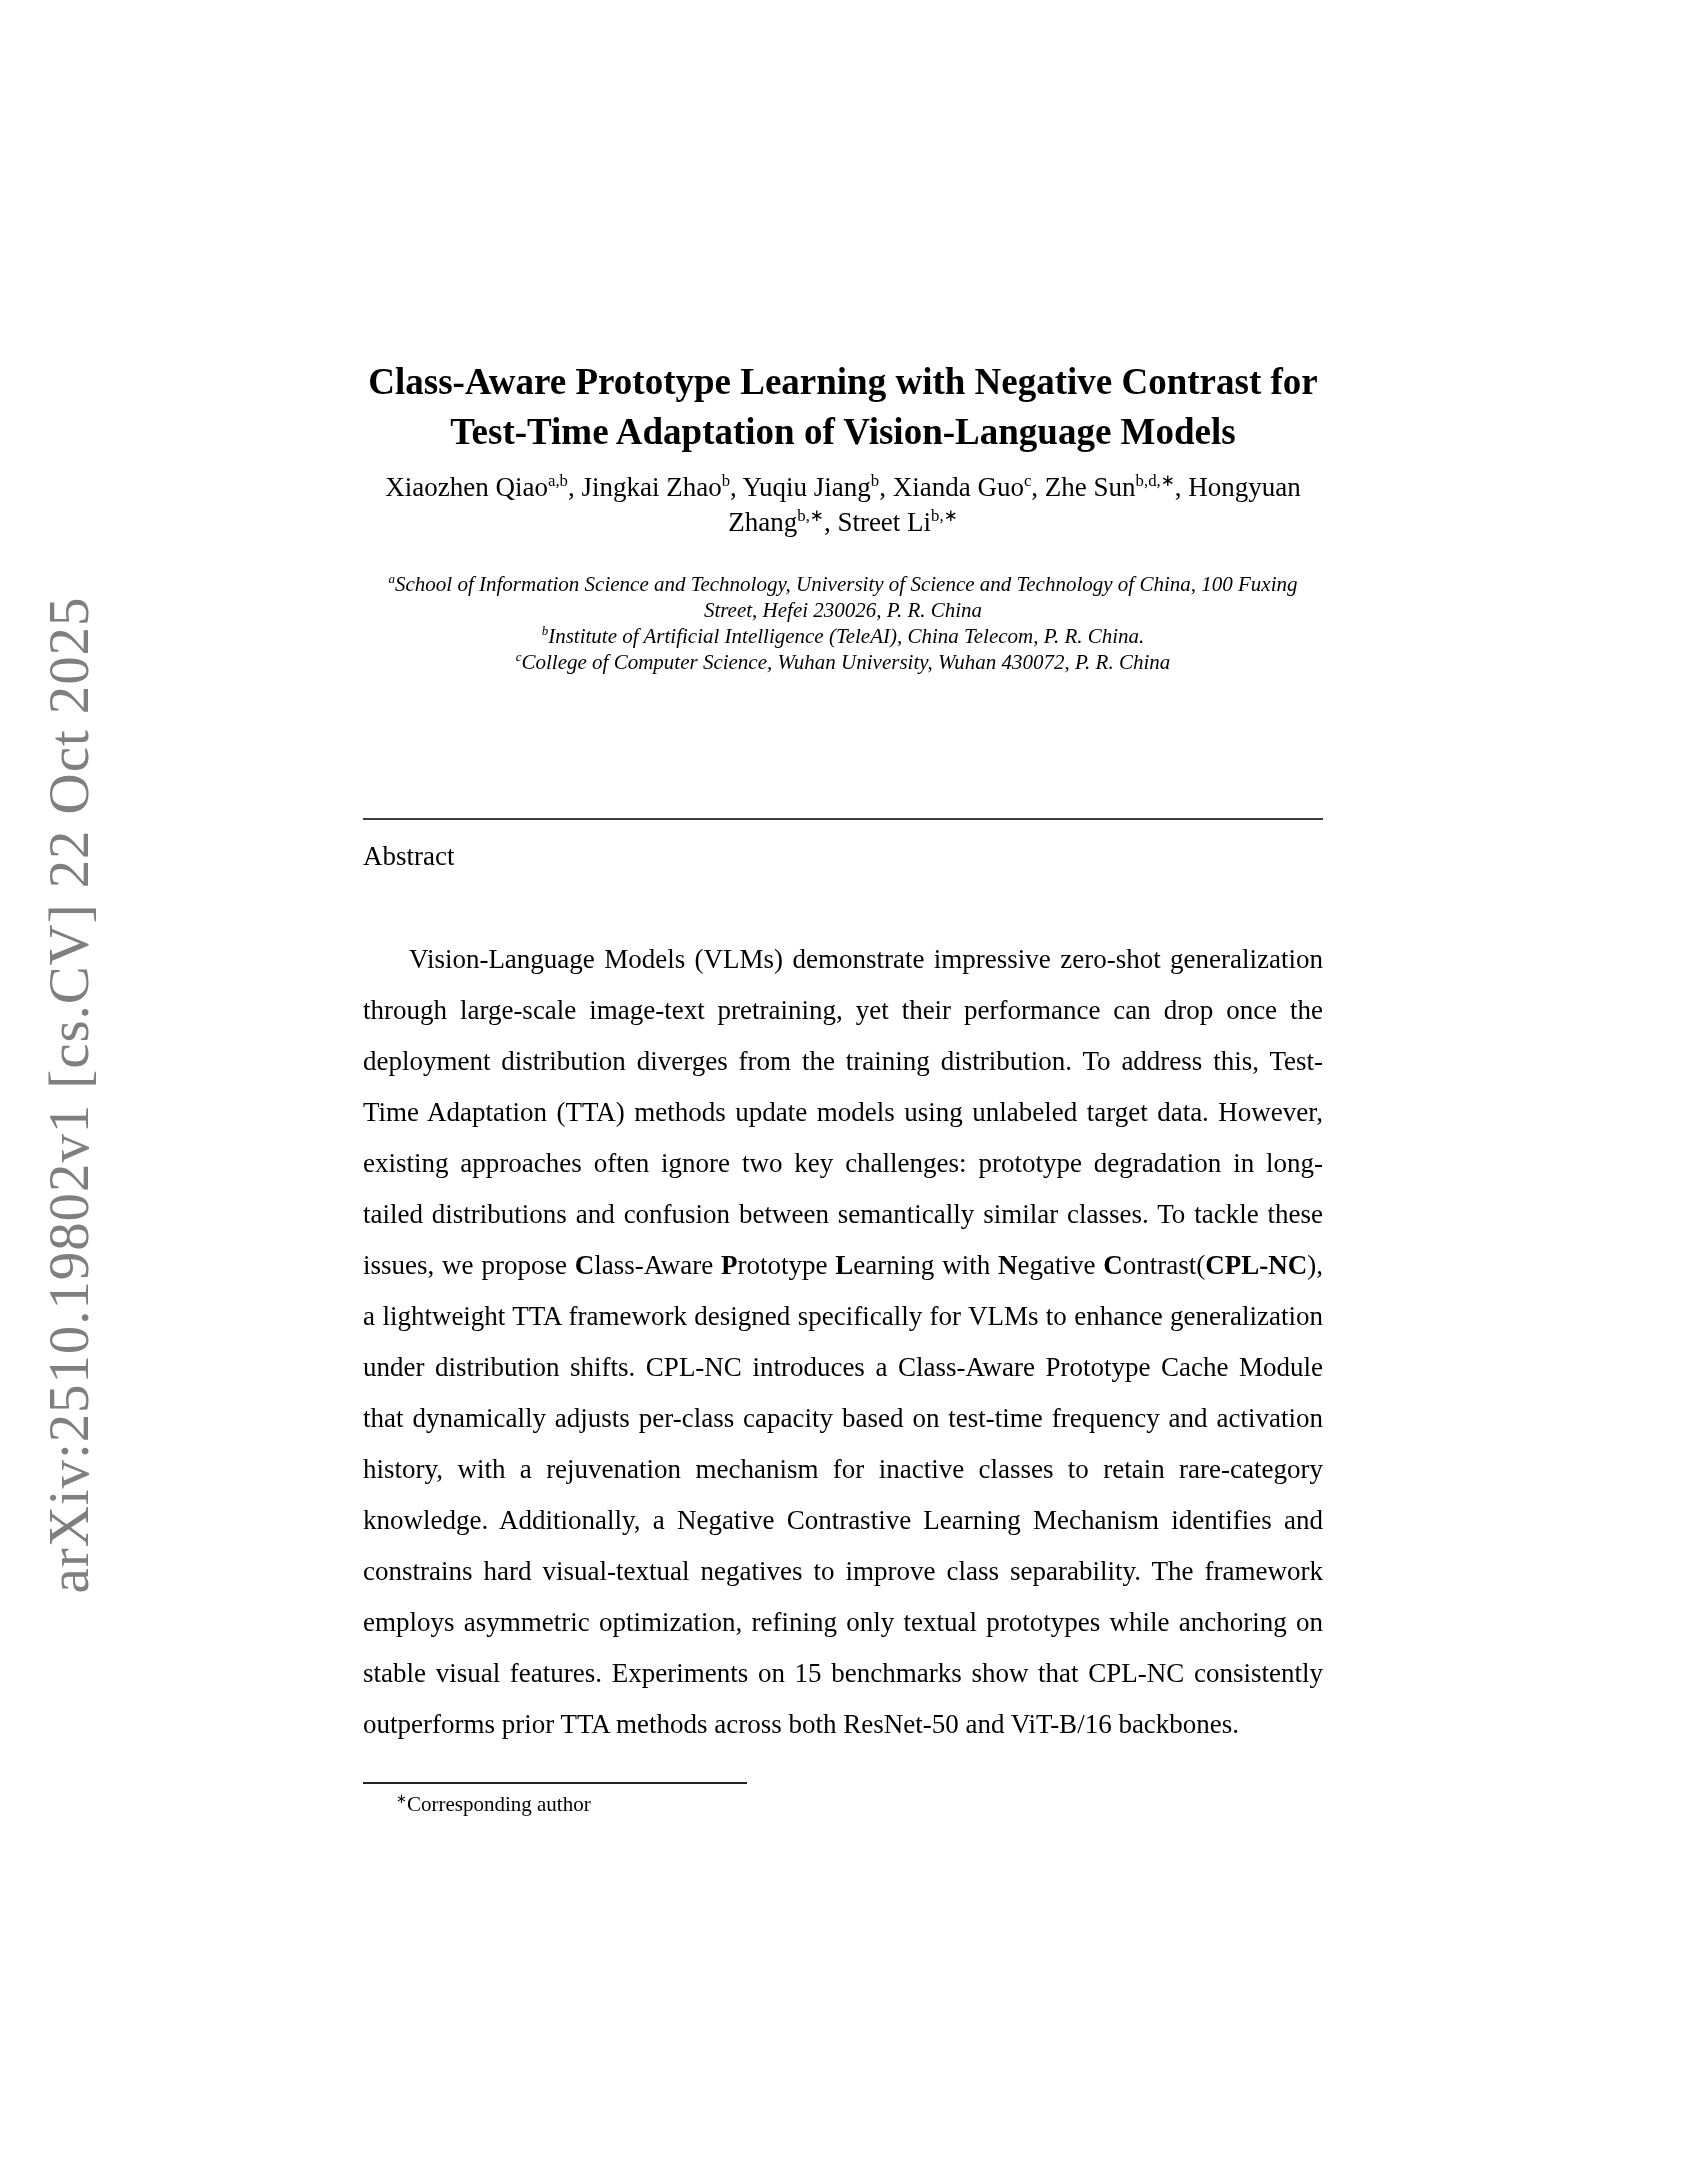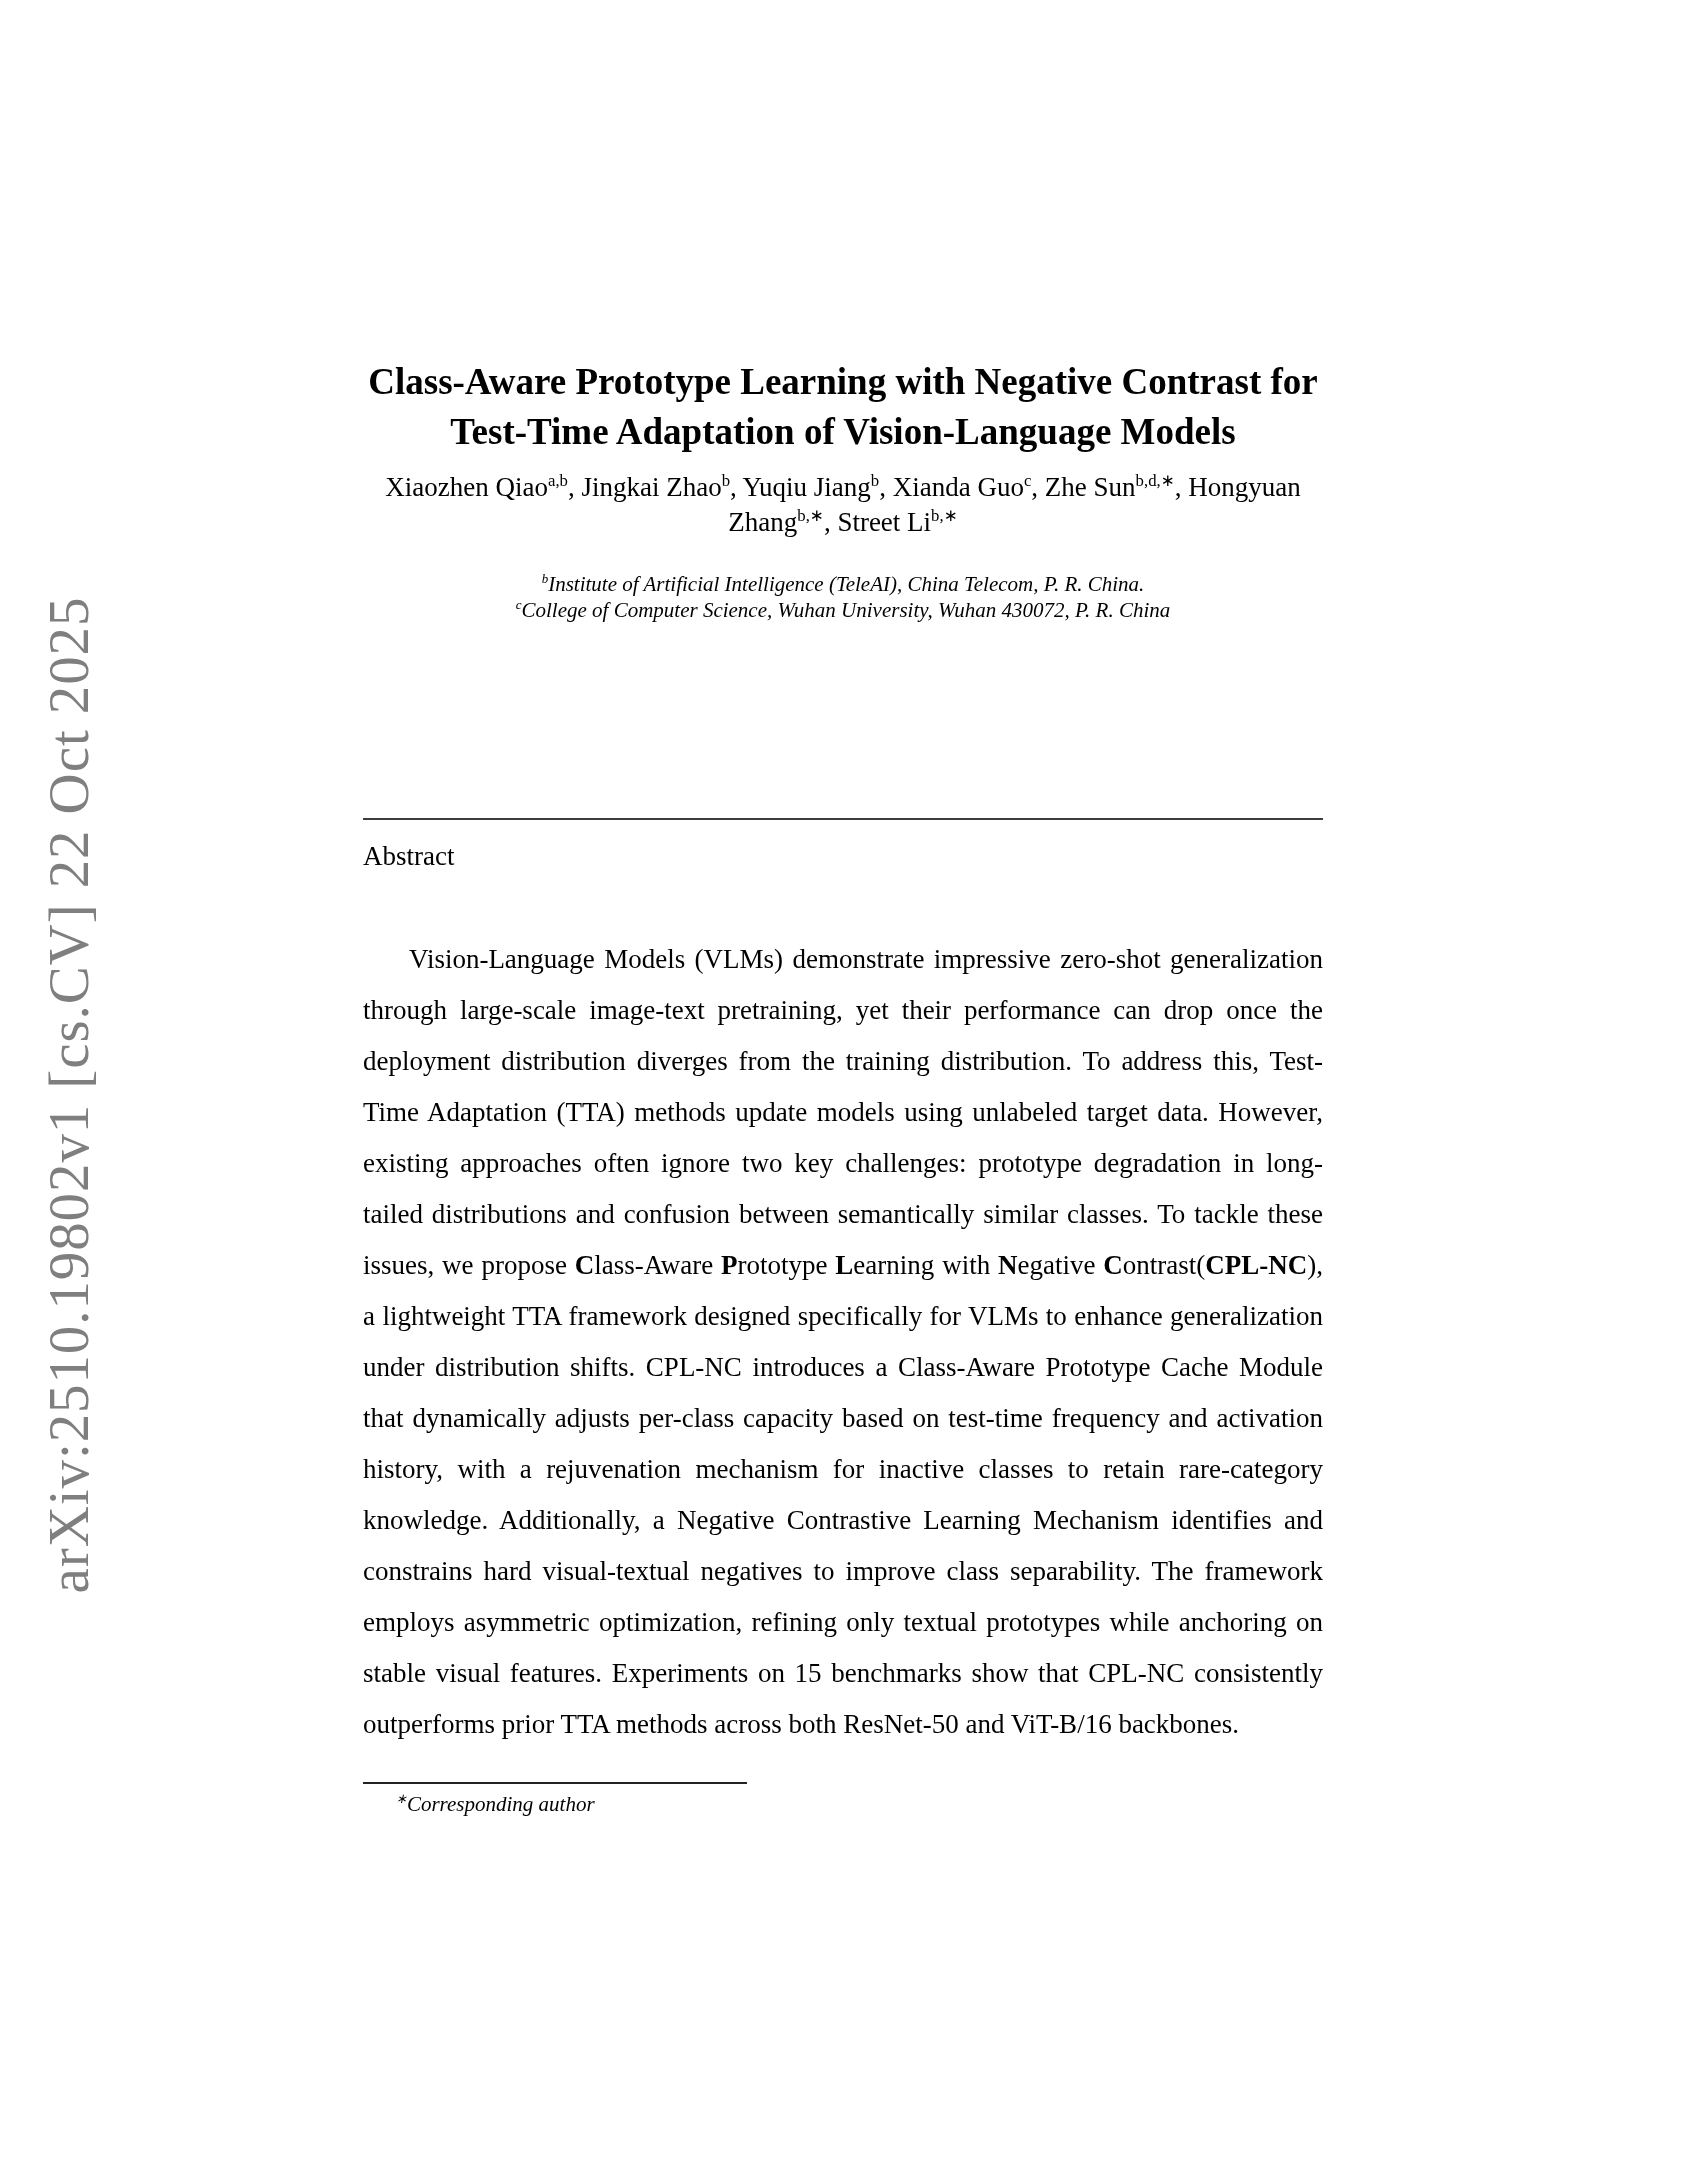--- a/index.html
+++ b/index.html
@@ -81,21 +81,20 @@
     font-size: 27px;
     line-height: 51px;
     text-align: justify;
     text-indent: 46px;
   }
   .abstract-body .b { font-weight: bold; }
   .abstract-body .i { }
 
   .footnote {
     top: 1782px;
-    font-style: italic;
   }
   .footnote-rule {
     width: 384px;
     height: 1.8px;
     background: #222222;
   }
   .footnote-text {
     margin-top: 7.3px;
     padding-left: 33px;
     font-size: 21px;
@@ -107,20 +106,21 @@
 
 <div class="watermark">arXiv:2510.19802v1  [cs.CV]  22 Oct 2025</div>
 
 <h1 class="col title">Class-Aware Prototype Learning with Negative Contrast for Test-Time Adaptation of Vision-Language Models</h1>
 
 <div class="col authors">
   <span><span>Xiaozhen Qiao</span><sup>a,b</sup></span><span><span>, Jingkai Zhao</span><sup>b</sup></span><span><span>, Yuqiu Jiang</span><sup>b</sup></span><span><span>, Xianda Guo</span><sup>c</sup></span><span><span>, Zhe Sun</span><sup>b,d,∗</sup></span><span><span>, Hongyuan Zhang</span><sup>b,∗</sup></span><span><span>, Street Li</span><sup>b,∗</sup></span>
 </div>
 
 <div class="col affiliations">
+  <div><sup>a</sup><span>School of Information Science and Technology, University of Science and Technology of China, 100 Fuxing Street, Hefei 230026, P. R. China</span></div>
   <div><sup>b</sup><span>Institute of Artificial Intelligence (TeleAI), China Telecom, P. R. China.</span></div>
   <div><sup>c</sup><span>College of Computer Science, Wuhan University, Wuhan 430072, P. R. China</span></div>
 </div>
 
 <div class="col rule-divider"></div>
 
 <div class="col abstract-heading">Abstract</div>
 
 <p class="col abstract-body"><span>Vision-Language Models (VLMs) demonstrate impressive zero-shot generalization through large-scale image-text pretraining, yet their performance can drop once the deployment distribution diverges from the training distribution. To address this, Test-Time Adaptation (TTA) methods update models using unlabeled target data. However, existing approaches often ignore two key challenges: prototype degradation in long-tailed distributions and confusion between semantically similar classes. To tackle these issues, we propose </span><span class="b">C</span><span>lass-Aware </span><span class="b">P</span><span>rototype </span><span class="b">L</span><span>earning with </span><span class="b">N</span><span>egative </span><span class="b">C</span><span>ontrast(</span><span class="b">CPL-NC</span><span>), a lightweight TTA framework designed specifically for VLMs to enhance generalization under distribution shifts. CPL-NC introduces a </span><span class="i">Class-Aware Prototype Cache</span><span> Module that dynamically adjusts per-class capacity based on test-time frequency and activation history, with a rejuvenation mechanism for inactive classes to retain rare-category knowledge. Additionally, a </span><span class="i">Negative Contrastive Learning</span><span> Mechanism identifies and constrains hard visual-textual negatives to improve class separability. The framework employs asymmetric optimization, refining only textual prototypes while anchoring on stable visual features. Experiments on 15 benchmarks show that CPL-NC consistently outperforms prior TTA methods across both ResNet-50 and ViT-B/16 backbones.</span></p>
 

